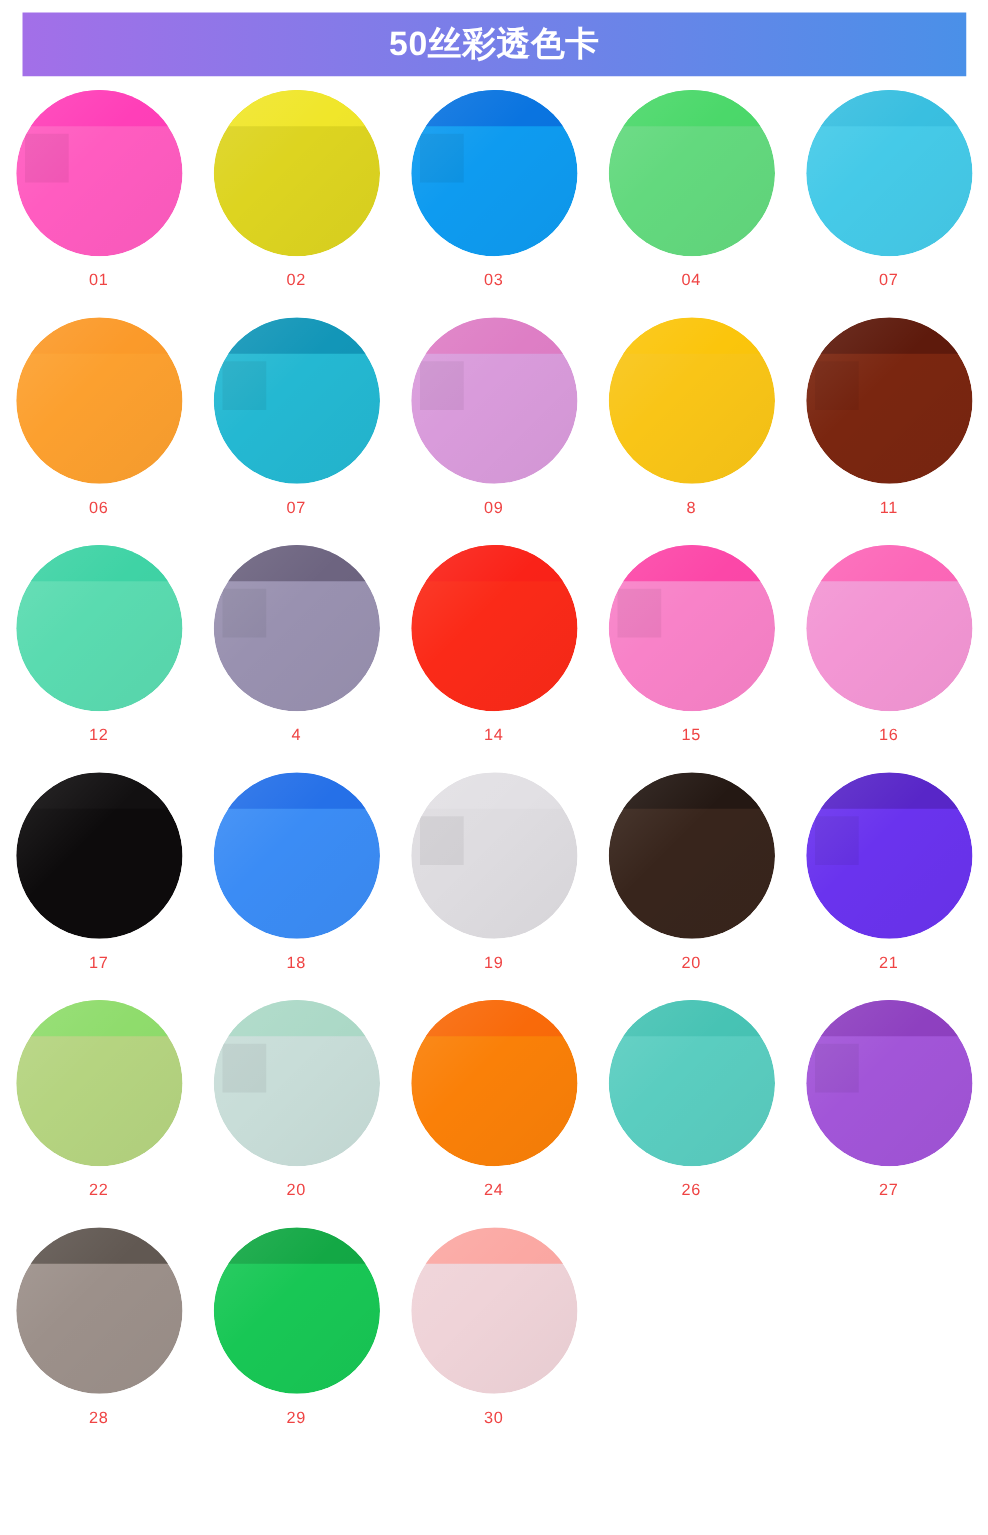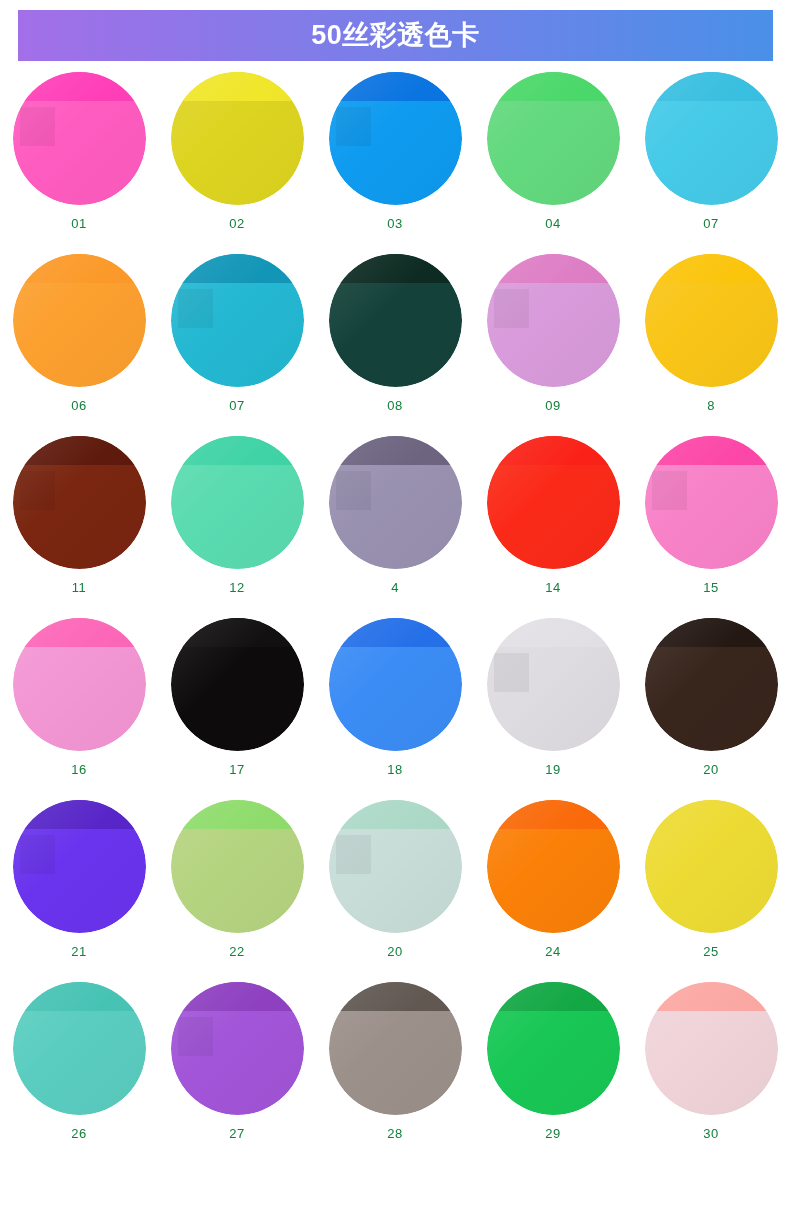--- a/index.html
+++ b/index.html
@@ -93,21 +93,21 @@
     position: absolute;
     left: 6%;
     top: 26%;
     width: 26%;
     height: 30%;
     background: rgba(0,0,0,0.055);
   }
   .caption {
     margin-top: 12px;
     font-size: 13px;
-    color: #15803d;
+    color: #ef4444;
     letter-spacing: 0.5px;
     line-height: 1;
   }
 </style>
 </head>
 <body>
 
 <div id="page">
 
   <div class="banner" style="background: linear-gradient(90deg, rgb(163, 111, 232) 0%, rgb(74, 144, 232) 100%);">
@@ -169,28 +169,20 @@
         <div class="swatch">
           <div class="body" style="background: rgb(36, 184, 210);"></div>
           <div class="band" style="background: rgb(18, 150, 184);"></div>
           <div class="patch"></div>
           <div class="sheen"></div>
         </div>
         <div class="caption">07</div>
       </div>
       <div class="cell">
         <div class="swatch">
-          <div class="body" style="background: rgb(20, 66, 58);"></div>
-          <div class="band" style="background: rgb(13, 43, 34);"></div>
-          <div class="sheen"></div>
-        </div>
-        <div class="caption">08</div>
-      </div>
-      <div class="cell">
-        <div class="swatch">
           <div class="body" style="background: rgb(217, 155, 219);"></div>
           <div class="band" style="background: rgb(222, 126, 197);"></div>
           <div class="patch"></div>
           <div class="sheen"></div>
         </div>
         <div class="caption">09</div>
       </div>
       <div class="cell">
         <div class="swatch">
           <div class="body" style="background: rgb(249, 197, 23);"></div>
@@ -312,28 +304,20 @@
       <div class="cell">
         <div class="swatch">
           <div class="body" style="background: rgb(250, 128, 8);"></div>
           <div class="band" style="background: rgb(249, 106, 10);"></div>
           <div class="sheen"></div>
         </div>
         <div class="caption">24</div>
       </div>
       <div class="cell">
         <div class="swatch">
-          <div class="body" style="background: rgb(237, 219, 52);"></div>
-          <div class="band" style="background: rgb(237, 219, 52);"></div>
-          <div class="sheen"></div>
-        </div>
-        <div class="caption">25</div>
-      </div>
-      <div class="cell">
-        <div class="swatch">
           <div class="body" style="background: rgb(90, 205, 192);"></div>
           <div class="band" style="background: rgb(71, 195, 180);"></div>
           <div class="sheen"></div>
         </div>
         <div class="caption">26</div>
       </div>
       <div class="cell">
         <div class="swatch">
           <div class="body" style="background: rgb(162, 85, 216);"></div>
           <div class="band" style="background: rgb(142, 64, 192);"></div>

